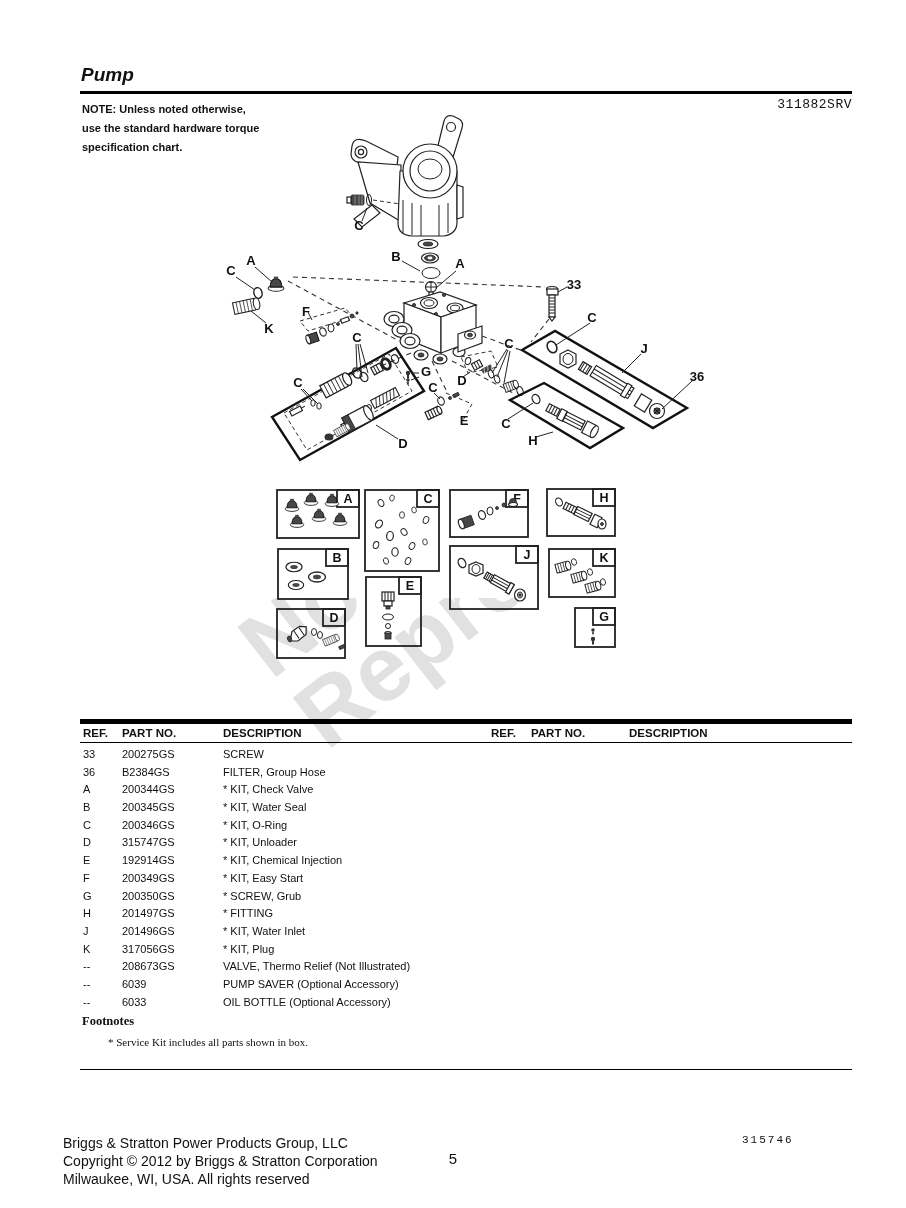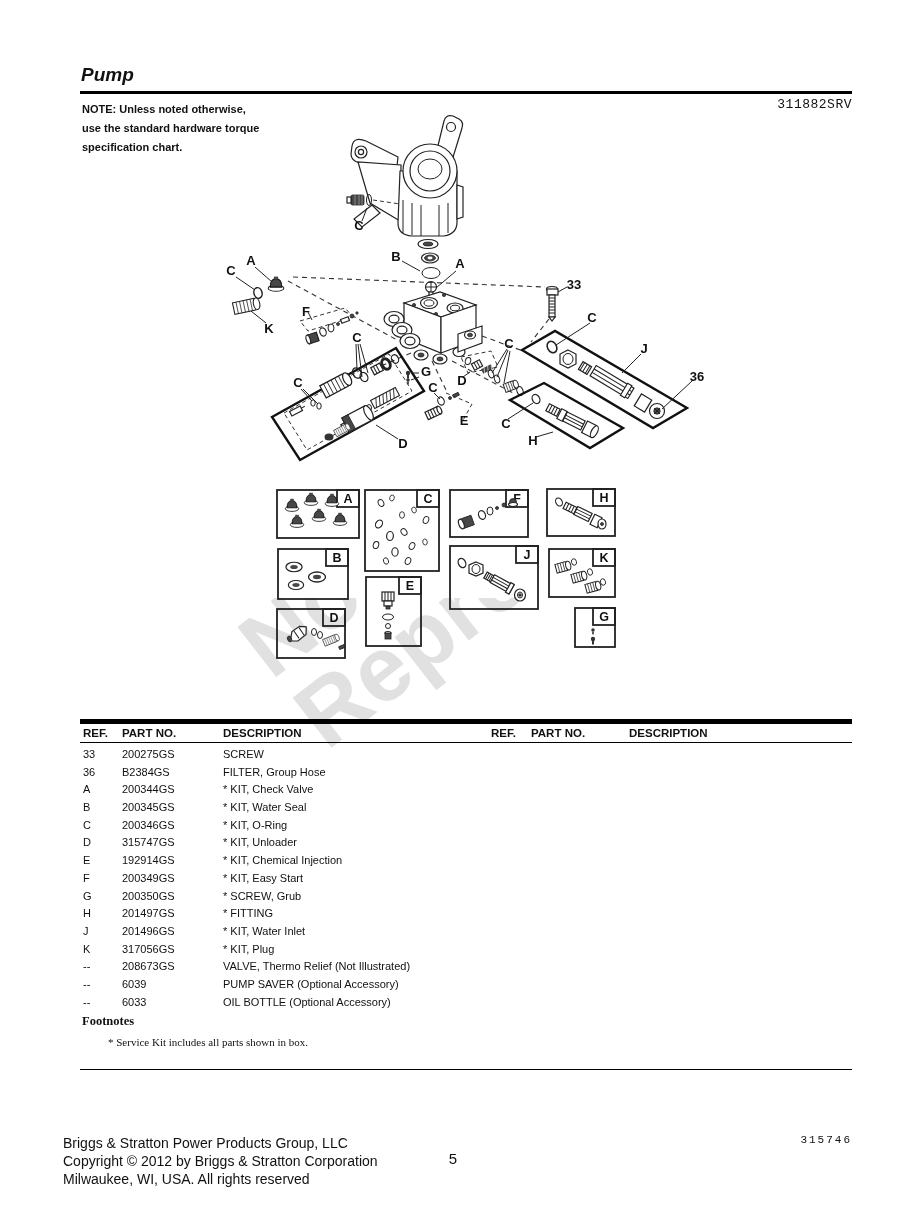--- a/index.html
+++ b/index.html
@@ -40,21 +40,21 @@
   
   #footnotes{top:1014px;left:82px;z-index:1;font-family:Liberation Serif, serif;}
   #fn-head{font-size:12.5px;font-weight:bold;}
   #fn-text{font-size:11px;margin:7px 6px 0 26px;}
   #mfg{top:1069px;left:80px;width:772px;border-top:1.6px solid #000;z-index:1;}
   #mfg-head{font-size:11.5px;font-weight:bold;margin-top:5px;}
   #mfg-item{font-size:10.5px;margin-top:4px;}
   
   #footer-left{top:1134px;left:63px;font-size:14px;line-height:18px;white-space:pre-line;}
   #page-num{top:1150px;left:0;width:906px;text-align:center;font-size:15px;}
-  #footer-code{top:1134px;left:742px;width:110px;text-align:right;font-size:11px;letter-spacing:2px;}
+  #footer-code{top:1134px;left:742px;width:110px;font-size:11px;letter-spacing:2px;}
 </style>
 </head>
 <body>
 
 <div class="abs" id="title">Pump</div>
 <div class="abs" id="title-rule"></div>
 <div class="abs" id="note">NOTE: Unless noted otherwise,
 use the standard hardware torque
 specification chart.</div>
 <div class="abs mono" id="docnum">311882SRV</div>

